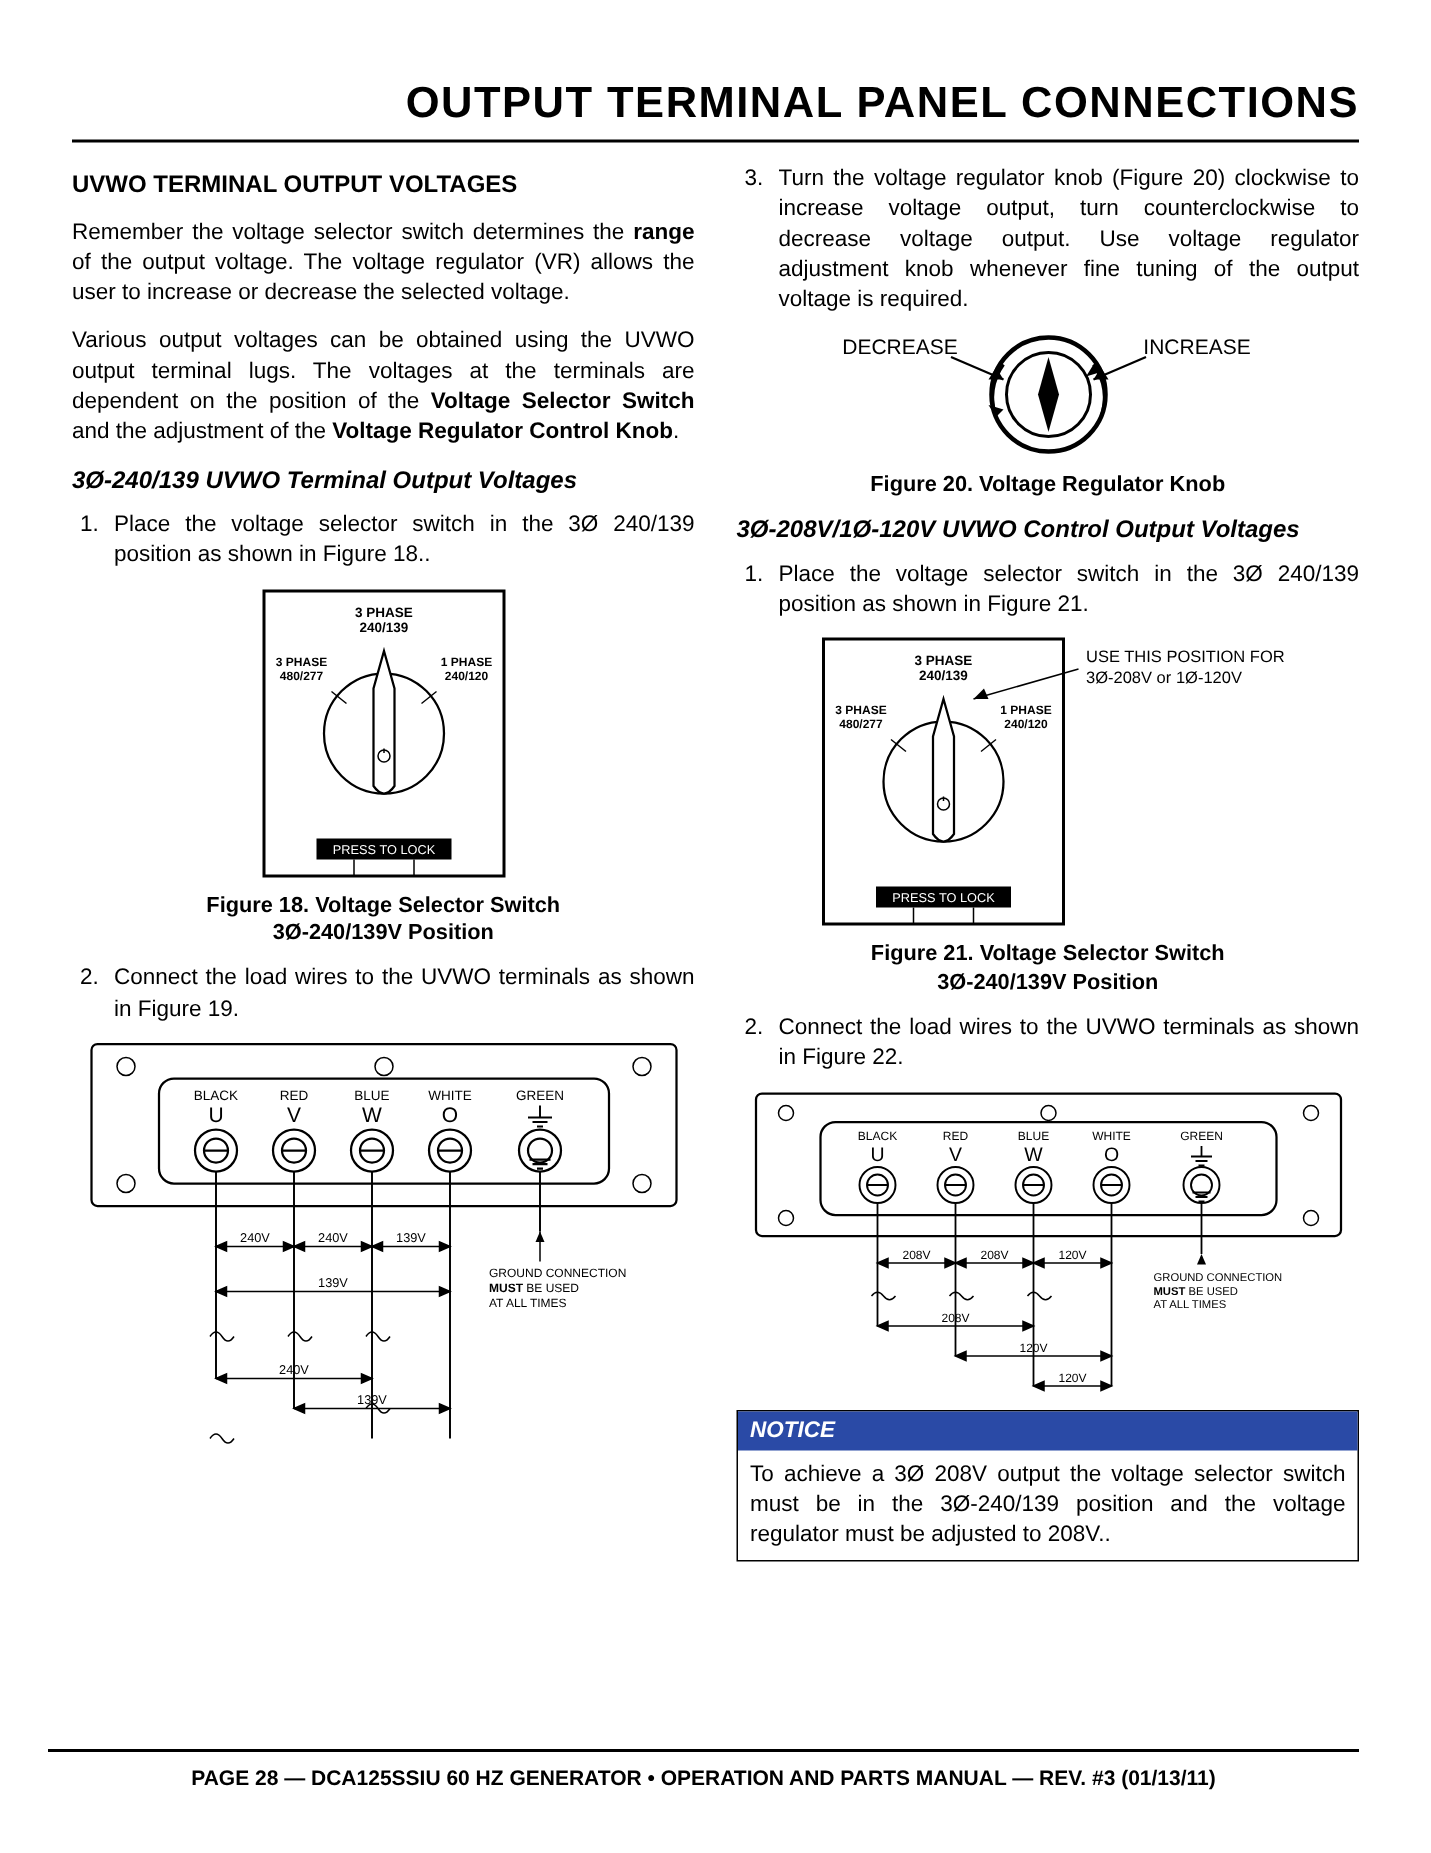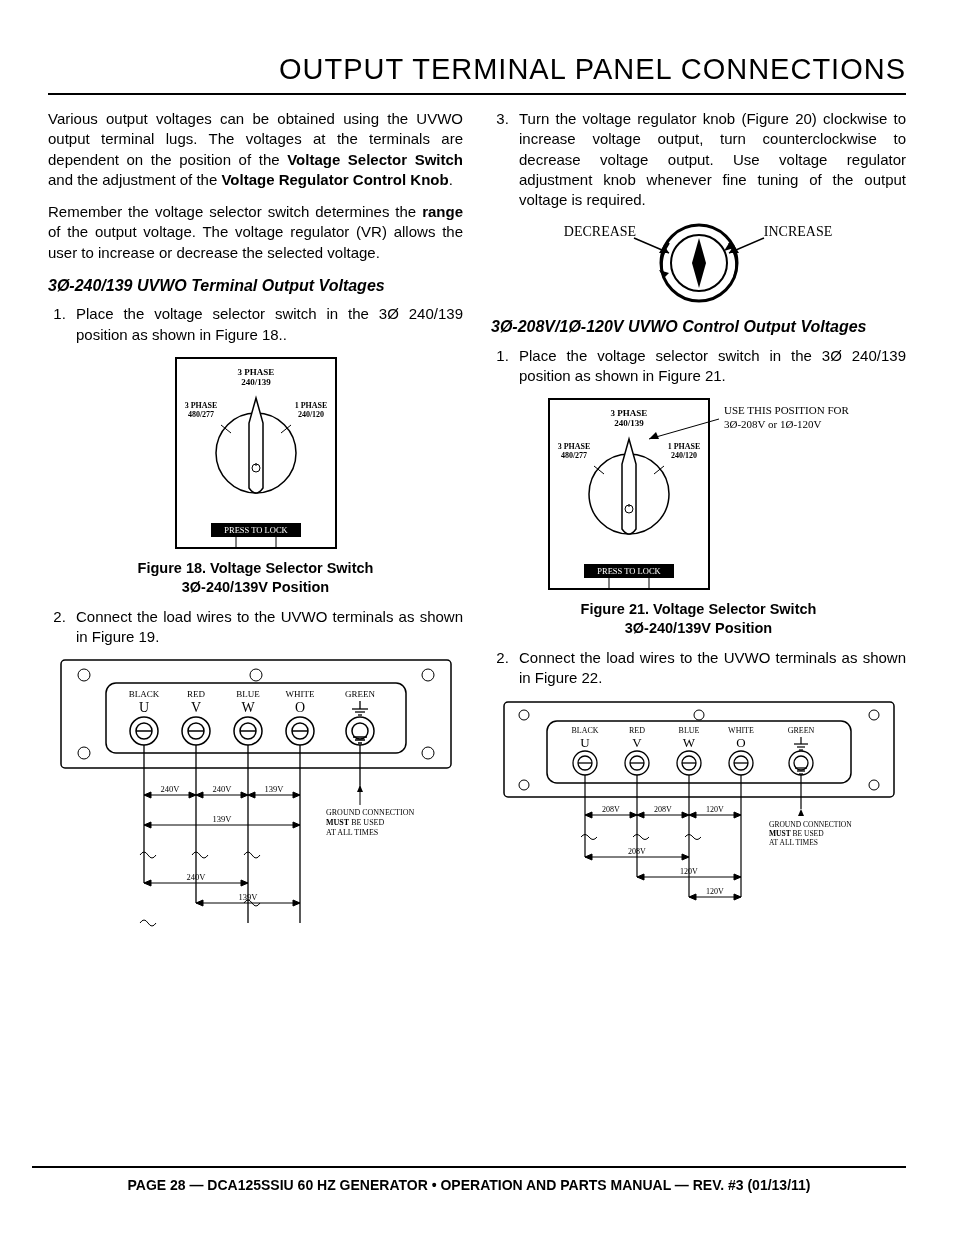--- a/index.html
+++ b/index.html
@@ -10,21 +10,21 @@
     margin: 0;
     padding: 50px 48px 40px 48px;
     box-sizing: border-box;
     font-size: 15px;
     line-height: 1.35;
     color: #000;
     position: relative;
   }
   .page-title {
     font-family: Arial, "Arial Black", Helvetica, sans-serif;
-    font-weight: 400;
+    font-weight: 700;
     font-size: 29px;
     letter-spacing: 1px;
     text-align: right;
     margin: 0 0 4px 0;
   }
   .rule {
     border: none;
     border-top: 2.5px solid #000;
     margin: 0 0 14px 0;
   }
@@ -48,21 +48,21 @@
   ol { padding-left: 22px; margin: 0 0 6px 0; }
   ol li { padding-left: 6px; margin-bottom: 8px; text-align: justify; }
   .bold { font-weight: bold; }
   .fig-cap {
     text-align: center;
     font-weight: bold;
     font-size: 14.5px;
     margin: 6px 0 10px 0;
     line-height: 1.3;
   }
-  .fig { text-align: center; margin: 6px auto 2px auto; font-family: Liberation Serif, serif; }
+  .fig { text-align: center; margin: 6px auto 2px auto; }
   svg { display: block; margin: 0 auto; }
 
   .notice-box {
     border: 1px solid #000;
     margin-top: 6px;
   }
   .notice-hdr {
     background: #2a4aa6;
     color: #fff;
     font-weight: bold;
@@ -90,27 +90,28 @@
 </style>
 </head>
 <body>
 
 <h1 class="page-title">OUTPUT TERMINAL PANEL CONNECTIONS</h1>
 <hr class="rule">
 
 <div class="columns">
 
   <div class="col">
+    <div class="sec-head">UVWO TERMINAL OUTPUT VOLTAGES</div>
+
+    <p>
+      <span>Remember the voltage selector switch determines the </span><span class="bold">range</span><span> of the output voltage. The voltage regulator (VR) allows the user to increase or decrease the selected voltage.</span>
+    </p>
 
     <p>
       <span>Various output voltages can be obtained using the UVWO output terminal lugs. The voltages at the terminals are dependent on the position of the </span><span class="bold">Voltage Selector Switch</span><span> and the adjustment of the </span><span class="bold">Voltage Regulator Control Knob</span><span>.</span>
-    </p>
-
-    <p>
-      <span>Remember the voltage selector switch determines the </span><span class="bold">range</span><span> of the output voltage. The voltage regulator (VR) allows the user to increase or decrease the selected voltage.</span>
     </p>
 
     <div class="sub-head">3Ø-240/139 UVWO Terminal Output Voltages</div>
 
     <ol>
       <li>Place the voltage selector switch in the 3Ø 240/139 position as shown in Figure 18..</li>
     </ol>
 
     <div class="fig">
       <svg width="180" height="200" viewBox="0 0 180 200">
@@ -271,20 +272,21 @@
         <polygon points="135,35 125,35 130,27" fill="#000"></polygon>
         <line x1="230" y1="20" x2="195" y2="35" stroke="#000" stroke-width="1.5"></line>
         <polygon points="195,35 205,35 200,27" fill="#000"></polygon>
 
         <path d="M135 25 A38 38 0 0 0 130 60" fill="none" stroke="#000" stroke-width="2"></path>
         <polygon points="130,60 125,52 135,55" fill="#000"></polygon>
         <path d="M195 25 A38 38 0 0 1 200 60" fill="none" stroke="#000" stroke-width="2"></path>
         <polygon points="195,25 190,33 200,30" fill="#000"></polygon>
       </svg>
     </div>
+    <div class="fig-cap">Figure 20. Voltage Regulator Knob</div>
 
     <div class="sub-head">3Ø-208V/1Ø-120V UVWO Control Output Voltages</div>
 
     <ol>
       <li>Place the voltage selector switch in the 3Ø 240/139 position as shown in Figure 21.</li>
     </ol>
 
     <div class="fig">
       <svg width="360" height="200" viewBox="0 0 360 200">
         <rect x="30" y="5" width="160" height="190" fill="none" stroke="#000" stroke-width="2"></rect>
@@ -410,16 +412,20 @@
         <text x="216" y="197" font-size="8" text-anchor="middle">120V</text>
         <g font-size="7.5" text-anchor="start">
           <text x="270" y="130">GROUND CONNECTION</text>
           <text x="270" y="139"><tspan font-weight="bold">MUST</tspan> BE USED</text>
           <text x="270" y="148">AT ALL TIMES</text>
         </g>
         <polygon points="302,112 299,119 305,119" fill="#000"></polygon>
       </svg>
     </div>
 
+    <div class="notice-box">
+      <div class="notice-hdr">NOTICE</div>
+      <div class="notice-body">To achieve a 3Ø 208V output  the voltage selector switch must be in the 3Ø-240/139 position and the voltage regulator must be adjusted to 208V..</div>
+    </div>
   </div>
 </div>
 
 <div class="footer">PAGE 28 — DCA125SSIU 60 HZ GENERATOR • OPERATION AND PARTS MANUAL — REV. #3 (01/13/11)</div>
 
 </body></html>

